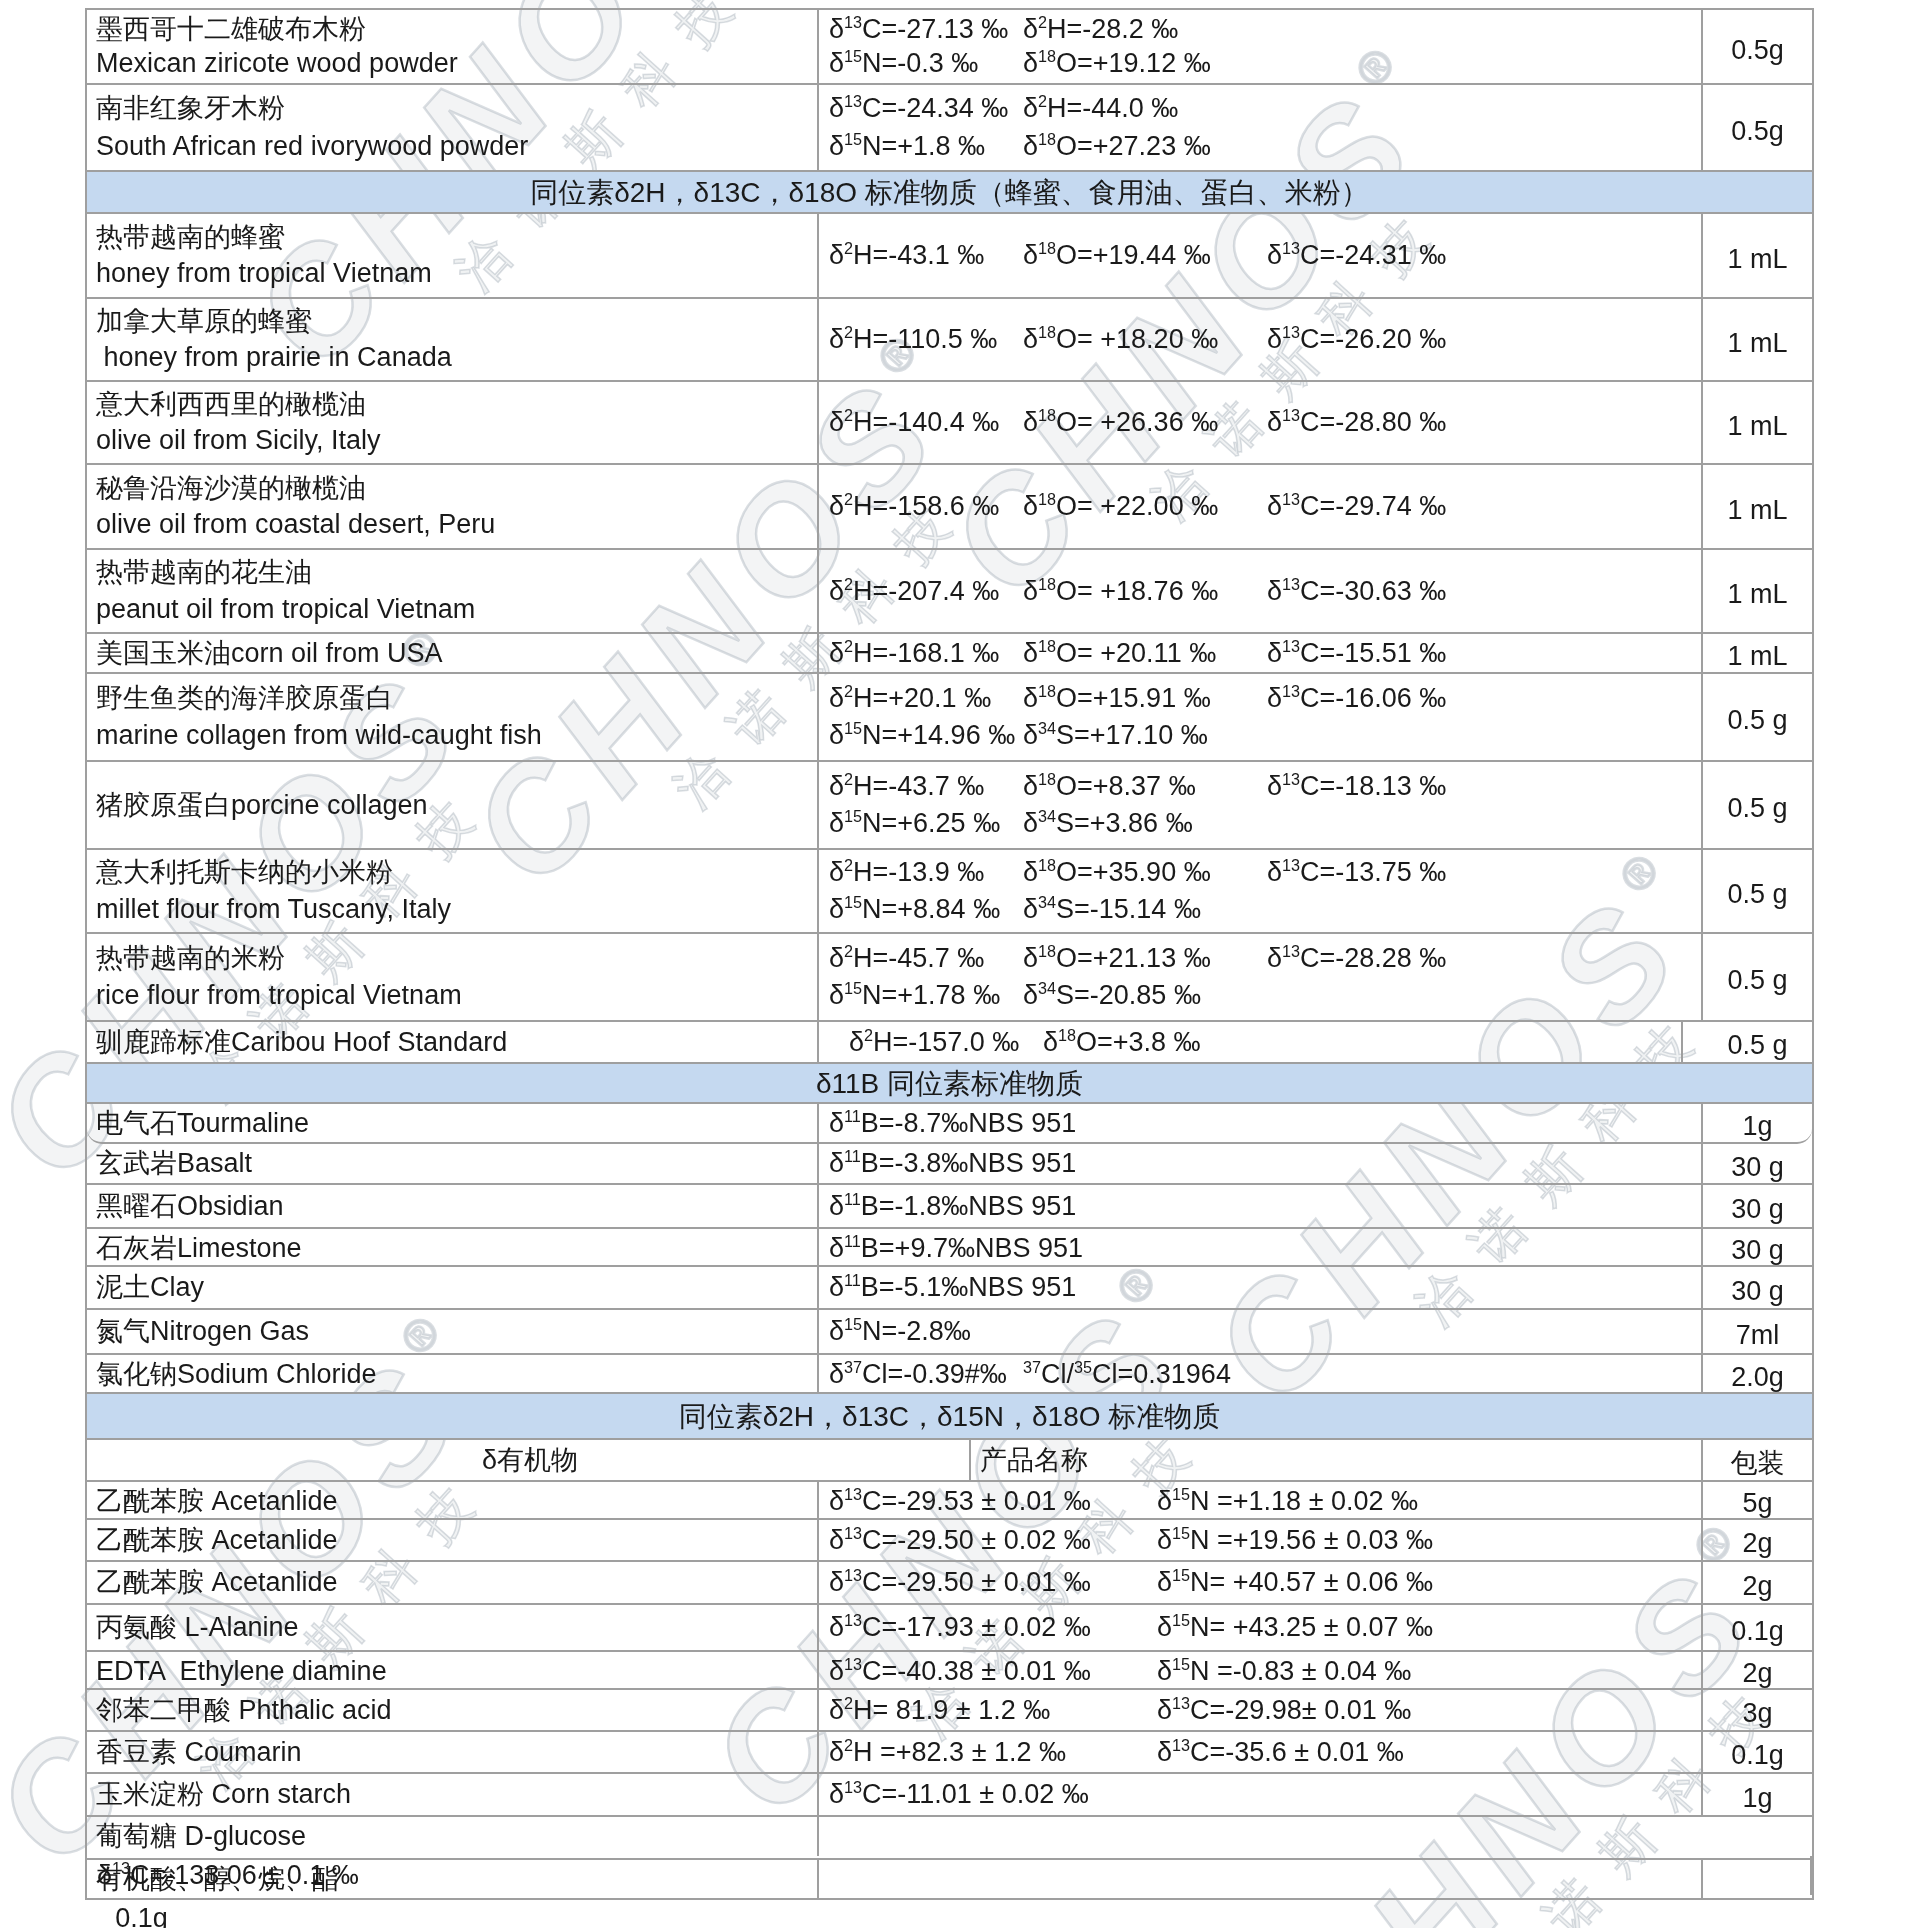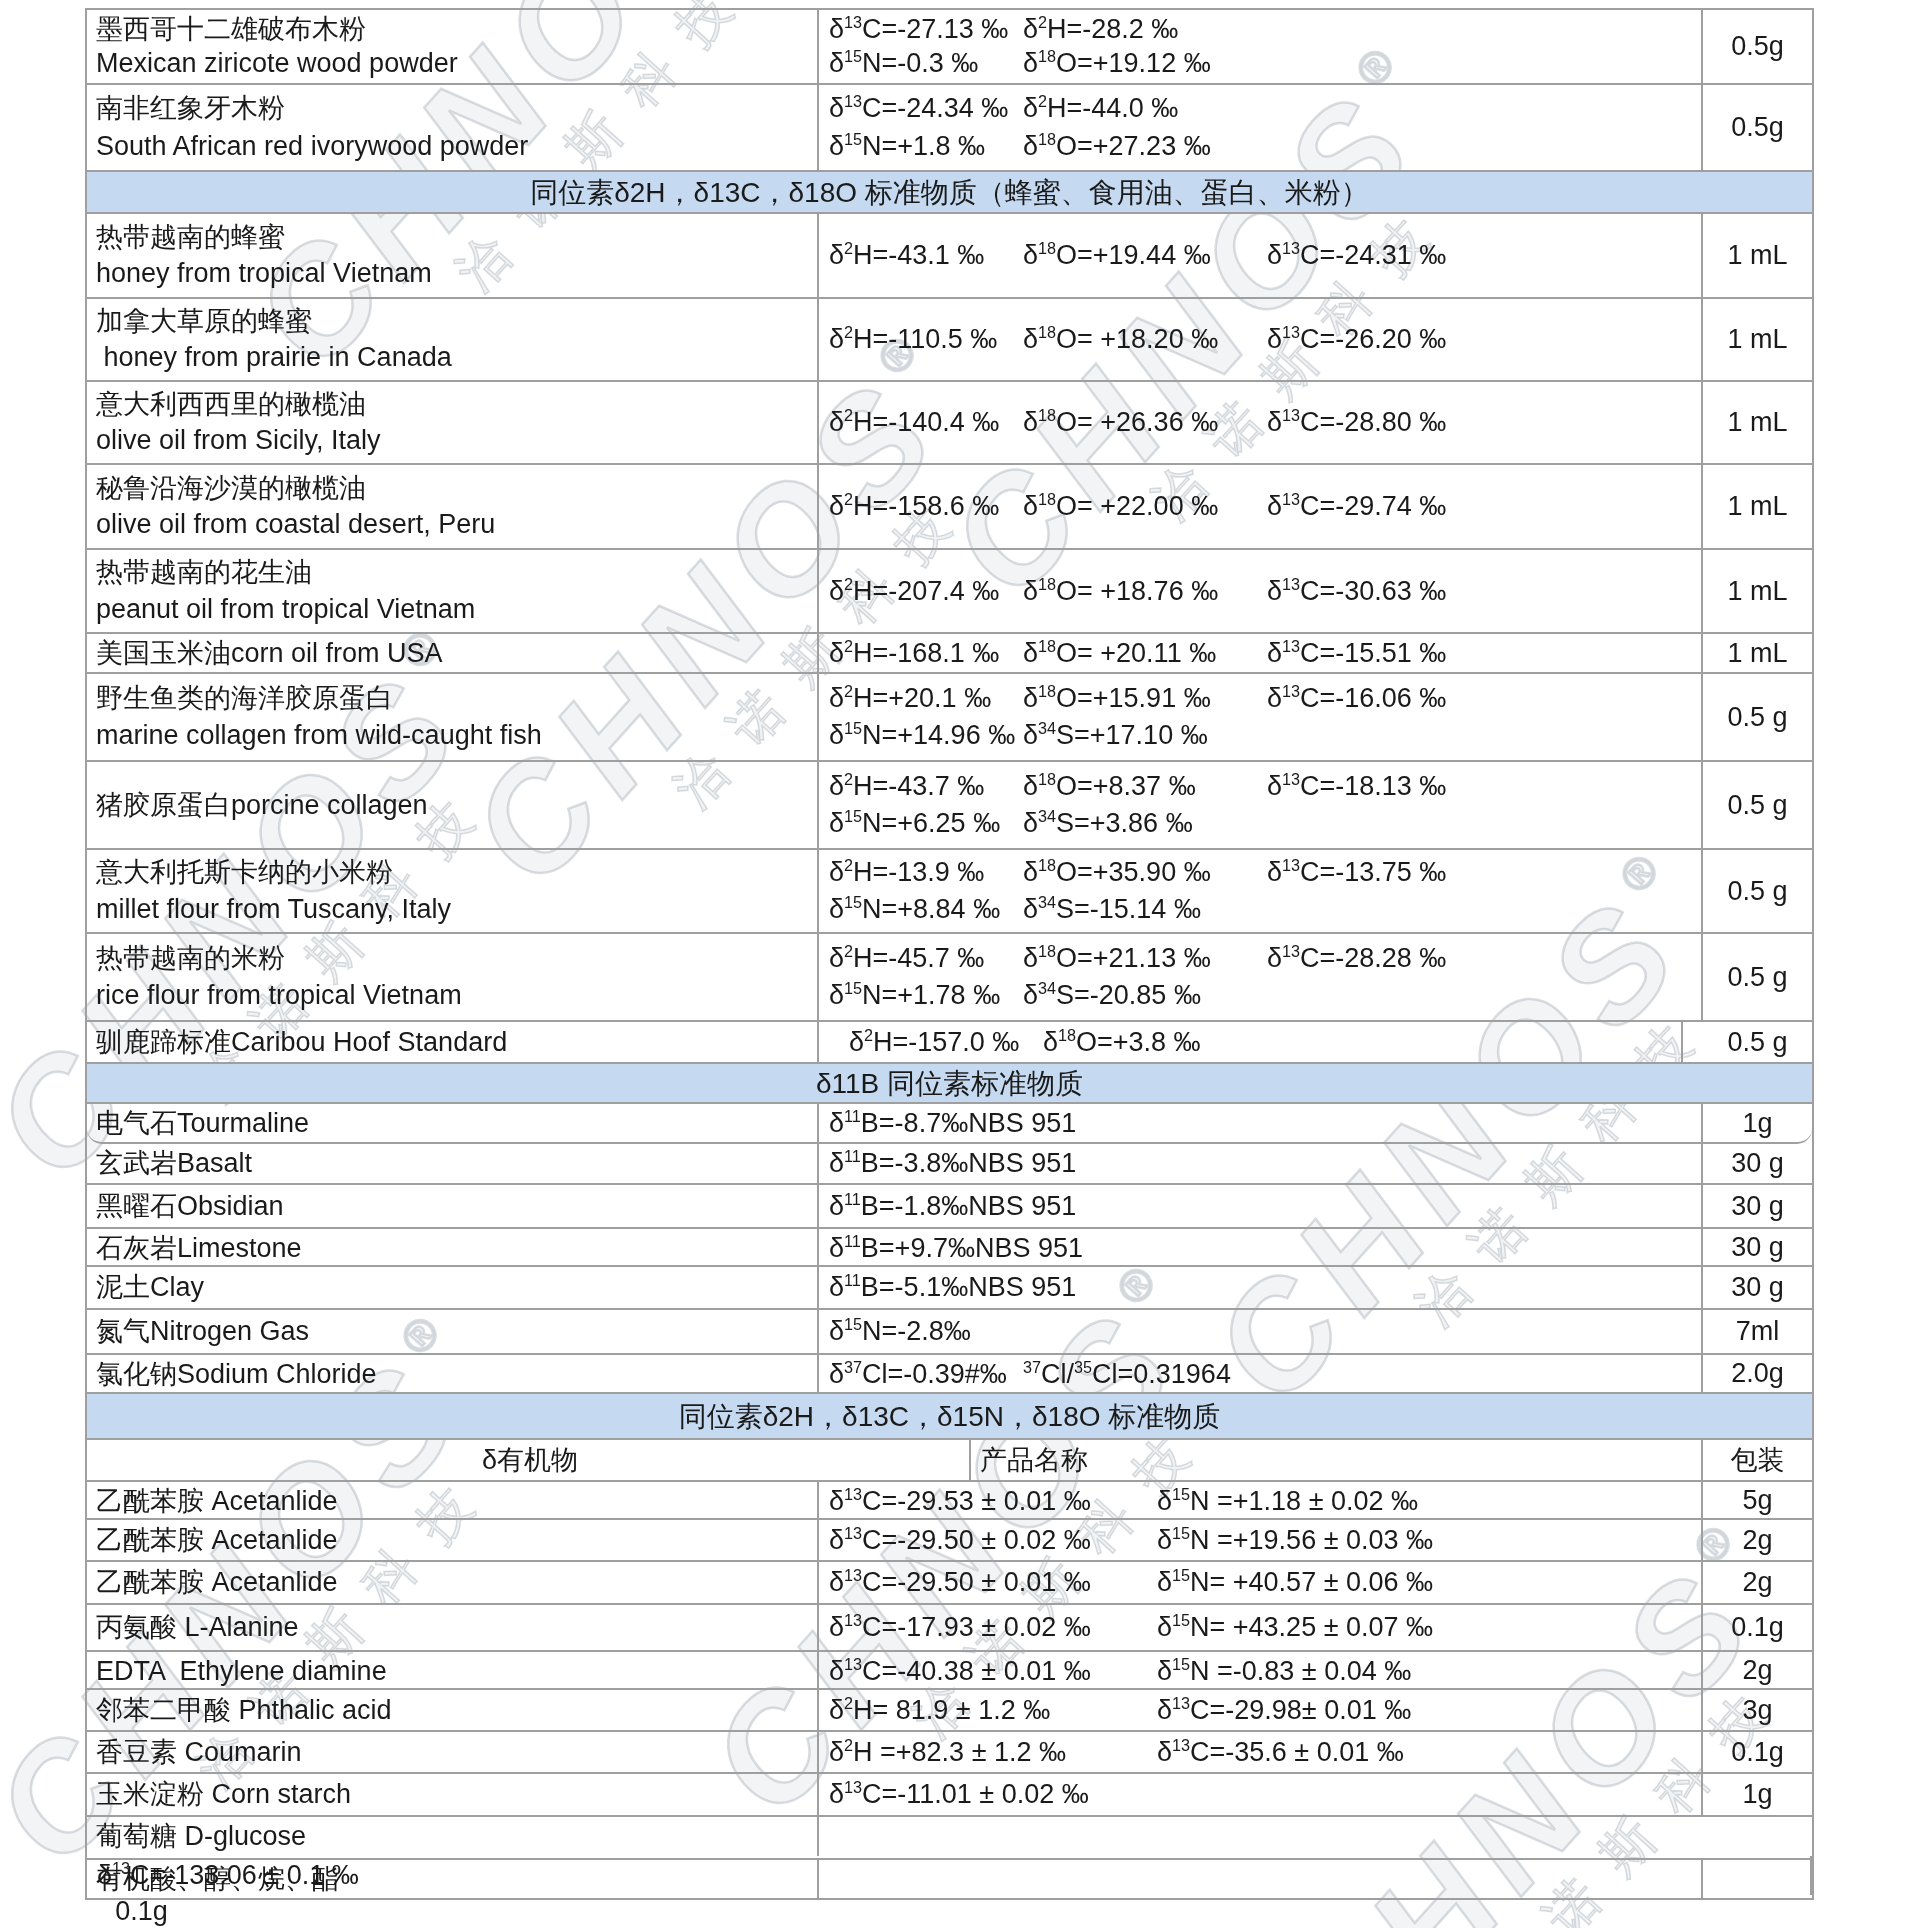--- a/index.html
+++ b/index.html
@@ -50,20 +50,21 @@
   }
   .vline{white-space:pre;}
   .vseg{display:inline-block;white-space:pre;}
   .vseg.w1{min-width:194px;}
   .vseg.w2{min-width:244px;}
   .vseg.wide{min-width:328px;}
   sup{font-size:0.6em;line-height:0;}
   .pkg-cell{
     width:109px;min-width:109px;display:flex;align-items:center;justify-content:center;
     white-space:pre;
+    margin-top:7px;
   }
   .section-cell{
     width:100%;background:var(--section-bg,#c5d9f0);
     display:flex;align-items:center;justify-content:center;
     font-size:28px;
   }
   .hdr-values{justify-content:center;text-align:center;display:flex;align-items:center;}
 </style>
 </head>
 <body style="--section-bg: #c5d9f0; --border: #9f9f9f; color: rgb(26, 26, 26);">

